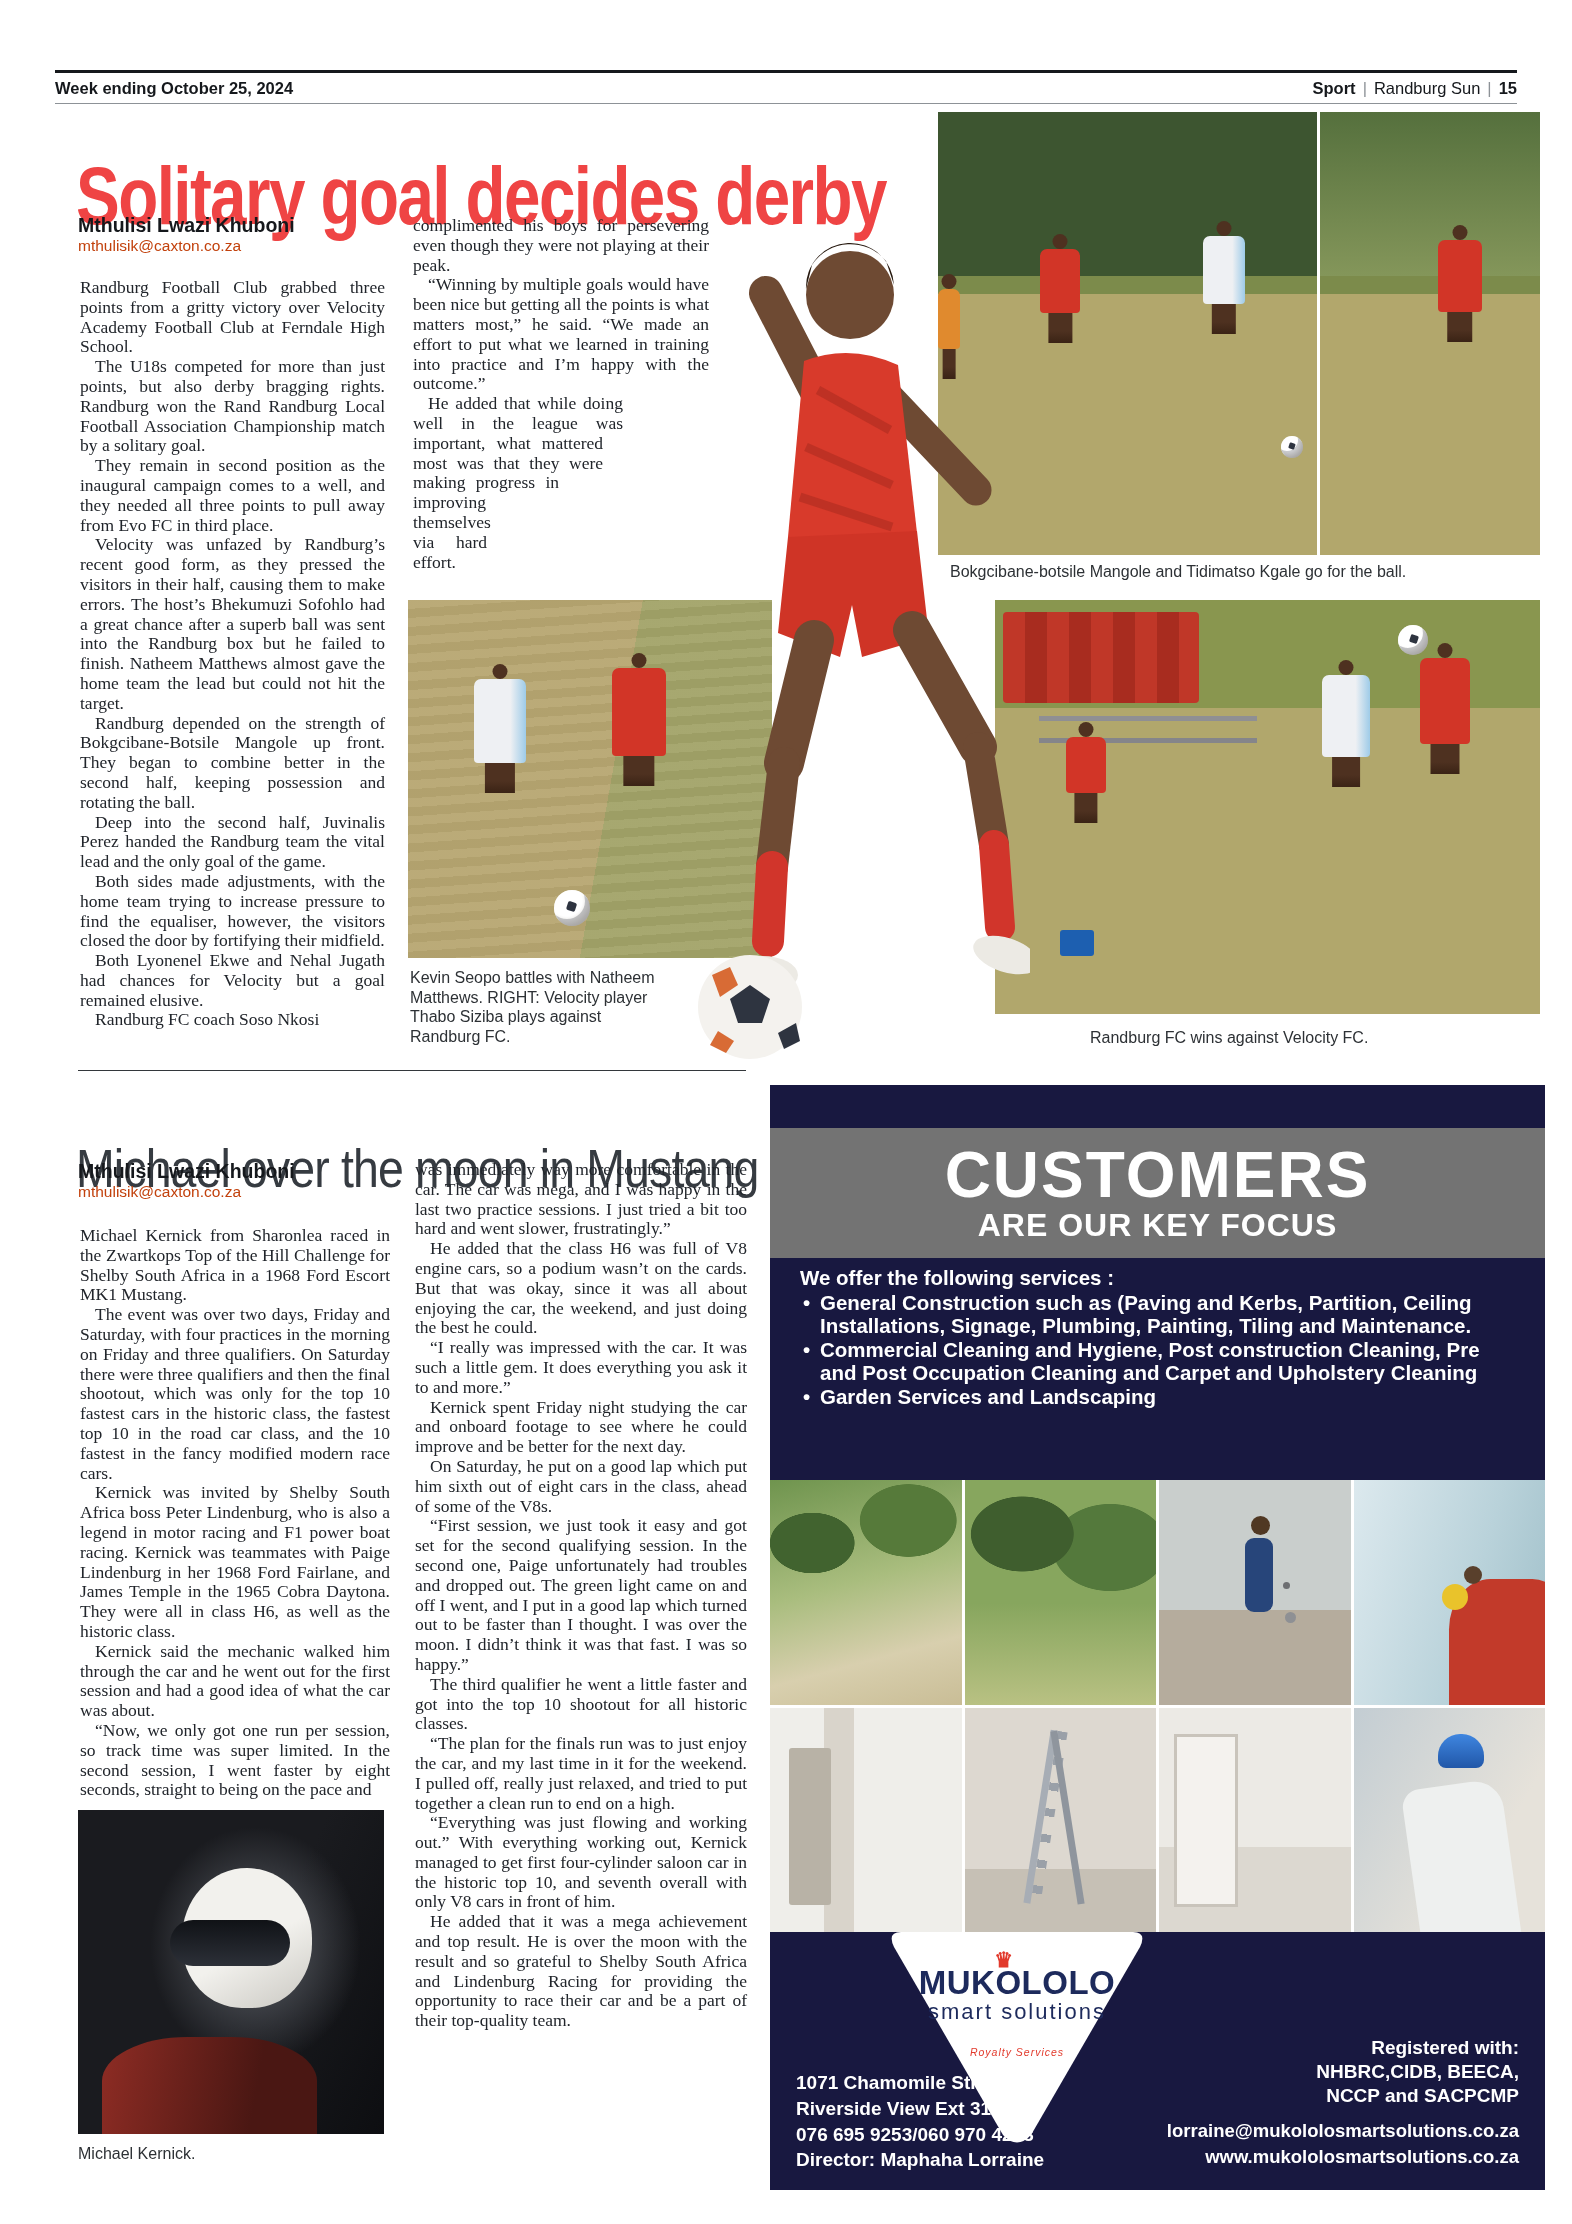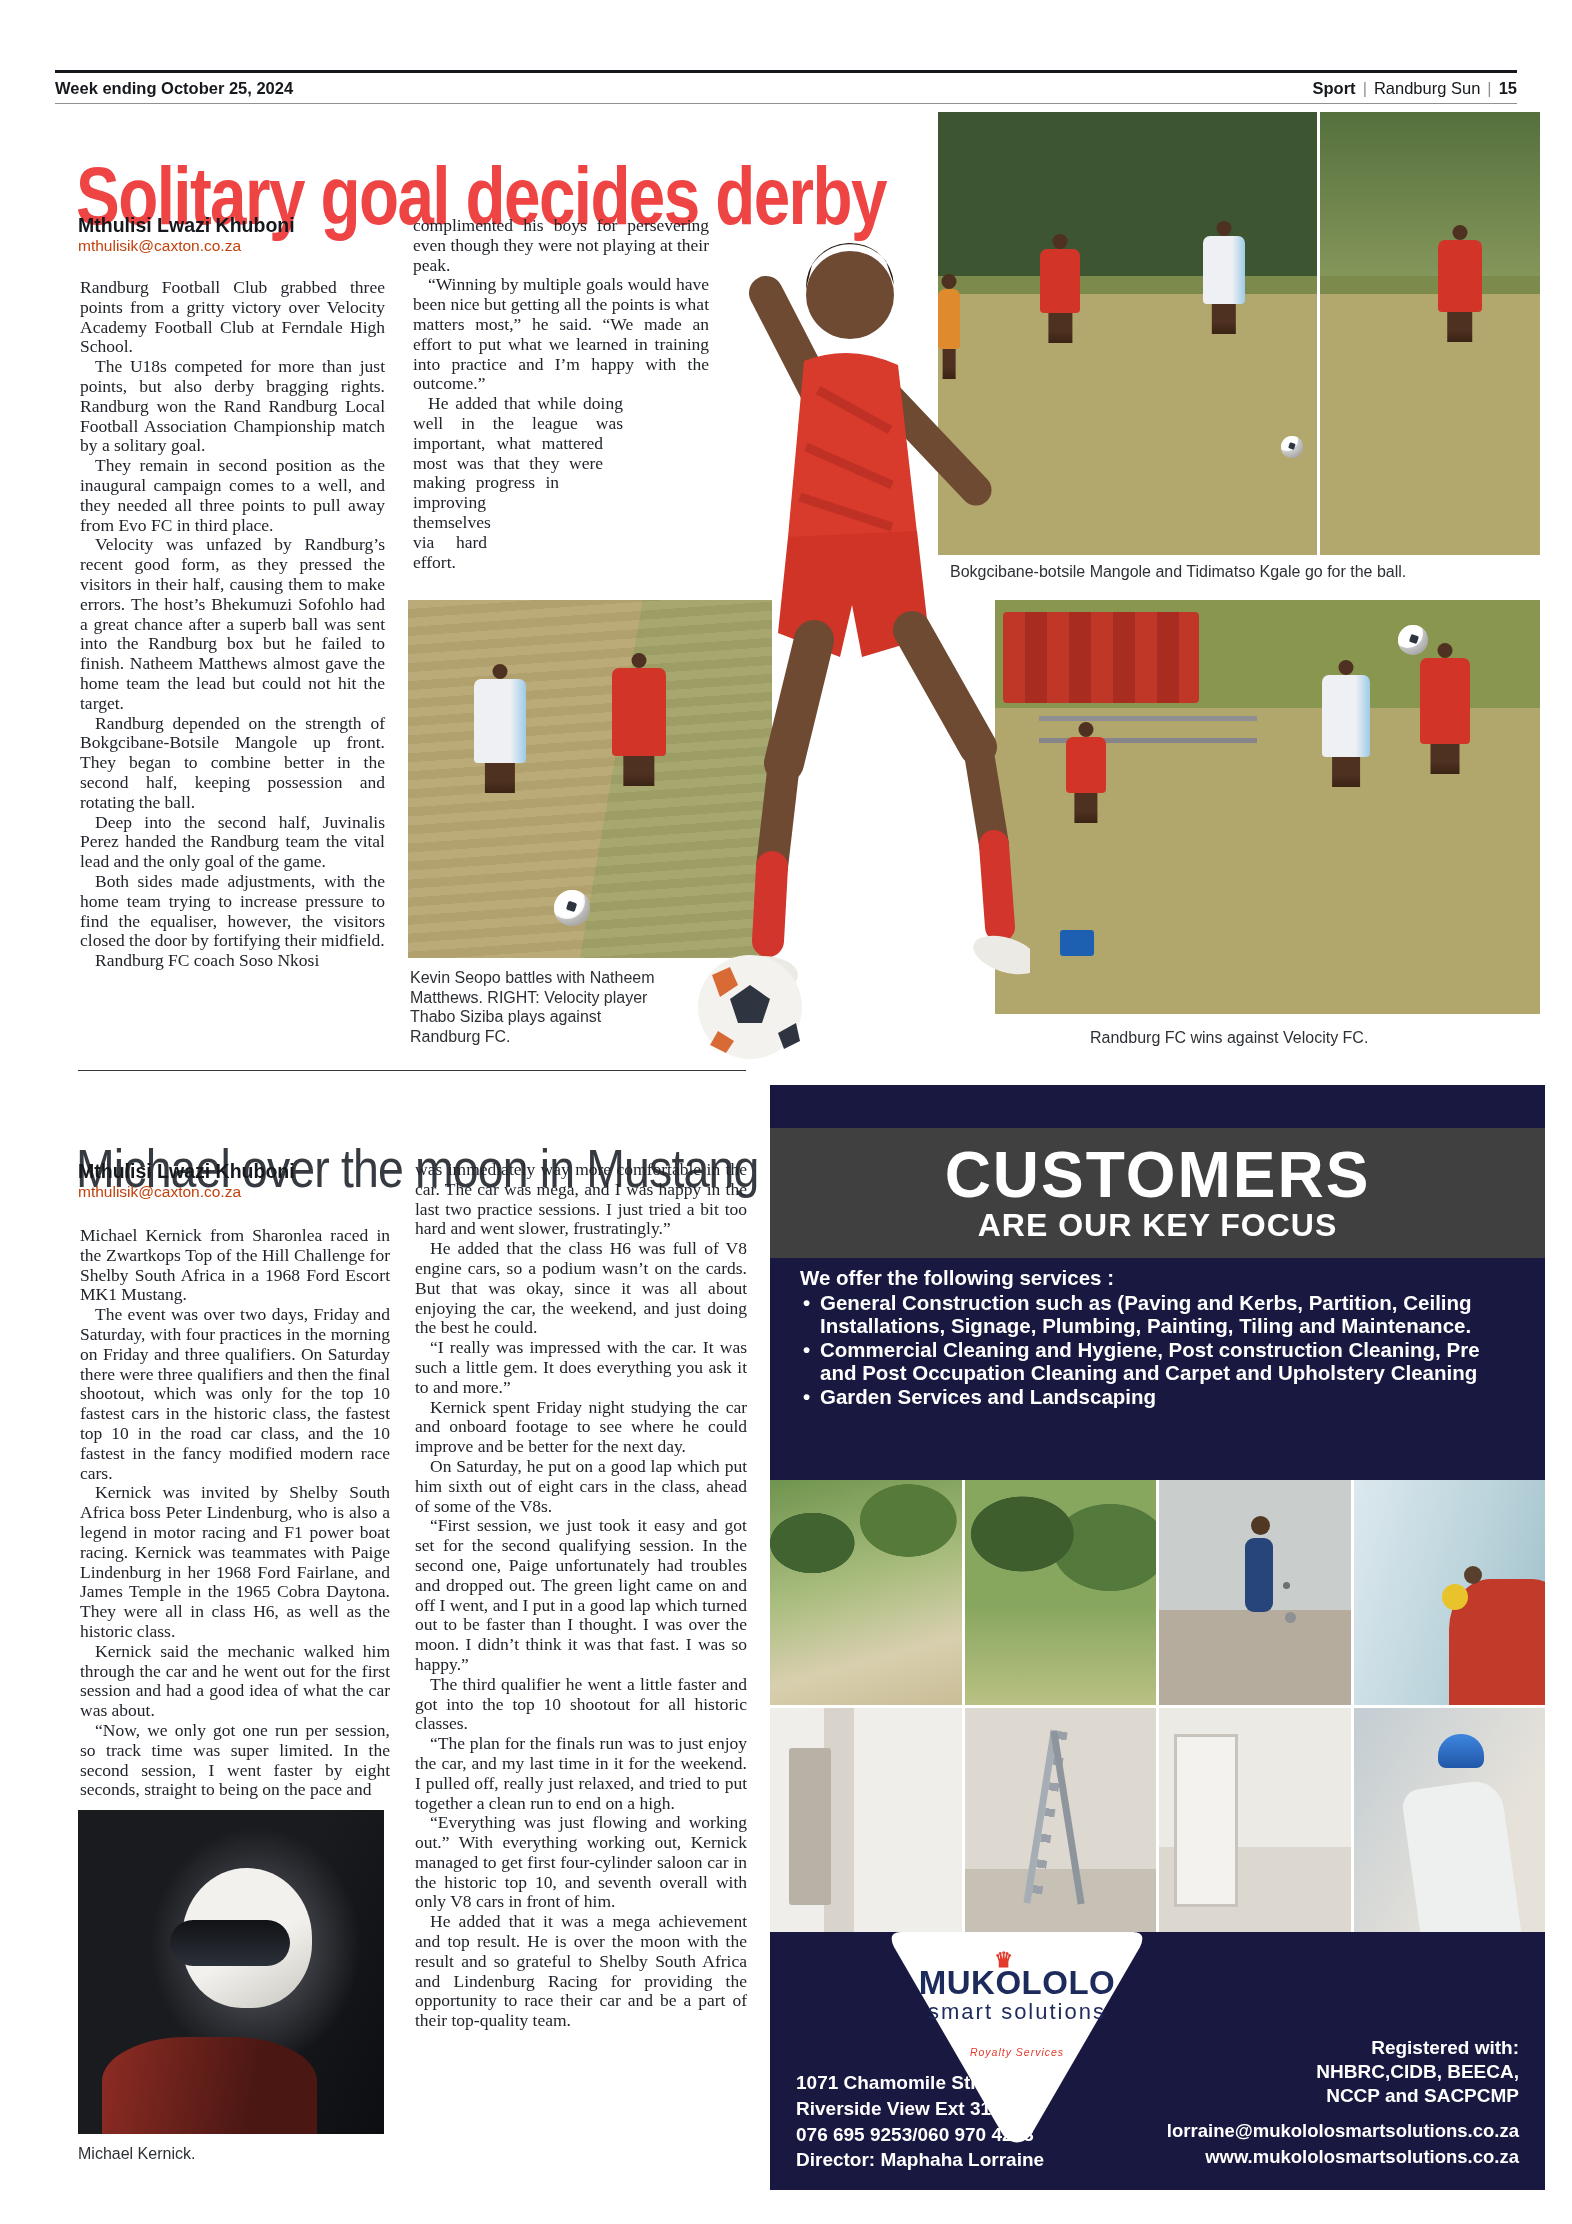--- a/index.html
+++ b/index.html
@@ -75,21 +75,21 @@
   .visor{position:absolute;left:30%;top:34%;width:120px;height:46px;border-radius:24px;
      background:linear-gradient(#101216,#2c3038)}
   .suit{position:absolute;left:8%;bottom:-4%;width:70%;height:34%;border-radius:40% 40% 0 0;
      background:linear-gradient(100deg,#8e2c24,#4a1713 70%)}
 
   .cutout{position:absolute;left:600px;top:185px;width:430px;height:880px;z-index:5;pointer-events:none}
 
   
   .ad{position:absolute;left:770px;top:1085px;width:775px;height:1105px;background:#181840;
       font-family:"Liberation Sans",sans-serif;color:#fff}
-  .ad-band{position:absolute;top:43px;left:0;right:0;height:130px;background:#404040;
+  .ad-band{position:absolute;top:43px;left:0;right:0;height:130px;background:#737373;
       display:flex;flex-direction:column;align-items:center;justify-content:center}
   .ad-band .l1{font-weight:700;font-size:64px;line-height:1;letter-spacing:2px}
   .ad-band .l2{font-weight:700;font-size:32px;line-height:1.05;letter-spacing:1px;margin-top:2px}
   .ad-services{position:absolute;top:181px;left:30px;right:24px;font-weight:700;
       font-size:20.5px;line-height:23.6px}
   .ad-services .intro{margin:0 0 1px 0}
   .ad-services ul{margin:0;padding:0;list-style:none}
   .ad-services li{padding-left:20px;position:relative}
   .ad-services li::before{content:"\2022";position:absolute;left:3px}
   .ad-grid{position:absolute;top:395px;left:0;right:0;height:452px;display:grid;
@@ -171,20 +171,21 @@
   <div class="cap" style="left:950px;top:562px;width:588px">Bokgcibane-botsile Mangole and Tidimatso Kgale go for the ball.</div>
 
   <div class="col" style="left:80px;top:278px;width:305px">
     <p>Randburg Football Club grabbed three points from a gritty victory over Velocity Academy Football Club at Ferndale High School.</p>
     <p class="ind">The U18s competed for more than just points, but also derby bragging rights. Randburg won the Rand Randburg Local Football Association Championship match by a solitary goal.</p>
     <p class="ind">They remain in second position as the inaugural campaign comes to a well, and they needed all three points to pull away from Evo FC in third place.</p>
     <p class="ind">Velocity was unfazed by Randburg’s recent good form, as they pressed the visitors in their half, causing them to make errors. The host’s Bhekumuzi Sofohlo had a great chance after a superb ball was sent into the Randburg box but he failed to finish. Natheem Matthews almost gave the home team the lead but could not hit the target.</p>
     <p class="ind">Randburg depended on the strength of Bokgcibane-Botsile Mangole up front. They began to combine better in the second half, keeping possession and rotating the ball.</p>
     <p class="ind">Deep into the second half, Juvinalis Perez handed the Randburg team the vital lead and the only goal of the game.</p>
     <p class="ind">Both sides made adjustments, with the home team trying to increase pressure to find the equaliser, however, the visitors closed the door by fortifying their midfield.</p>
+    <p class="ind">Both Lyonenel Ekwe and Nehal Jugath had chances for Velocity but a goal remained elusive.</p>
     <p class="ind">Randburg FC coach Soso Nkosi</p>
   </div>
 
   <div class="col" style="left:413px;top:216px;width:296px">
     <p>complimented his boys for persevering even though they were not playing at their peak.</p>
     <p class="ind">“Winning by multiple goals would have been nice but getting all the points is what matters most,” he said. “We made an effort to put what we learned in training into practice and I’m happy with the outcome.”</p>
     <i class="st s1"></i>
     <i class="st s2"></i>
     <i class="st s3"></i>
     <i class="st s4"></i>

